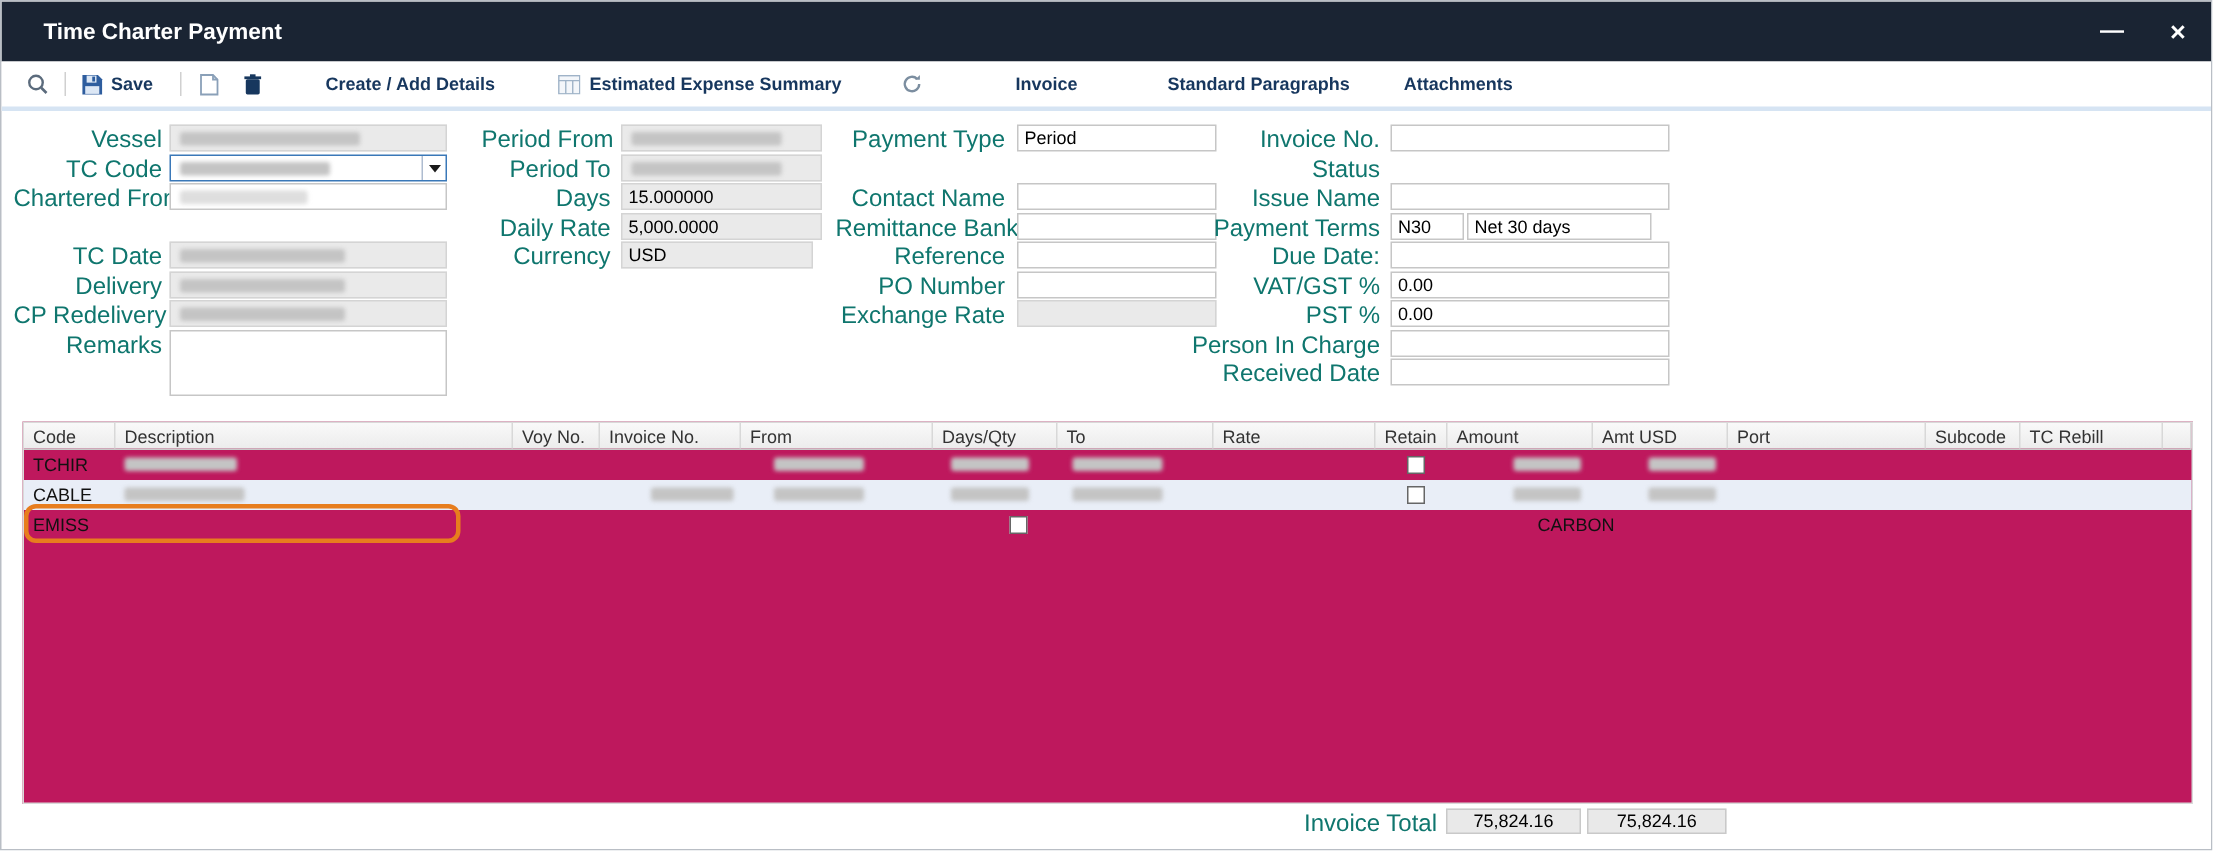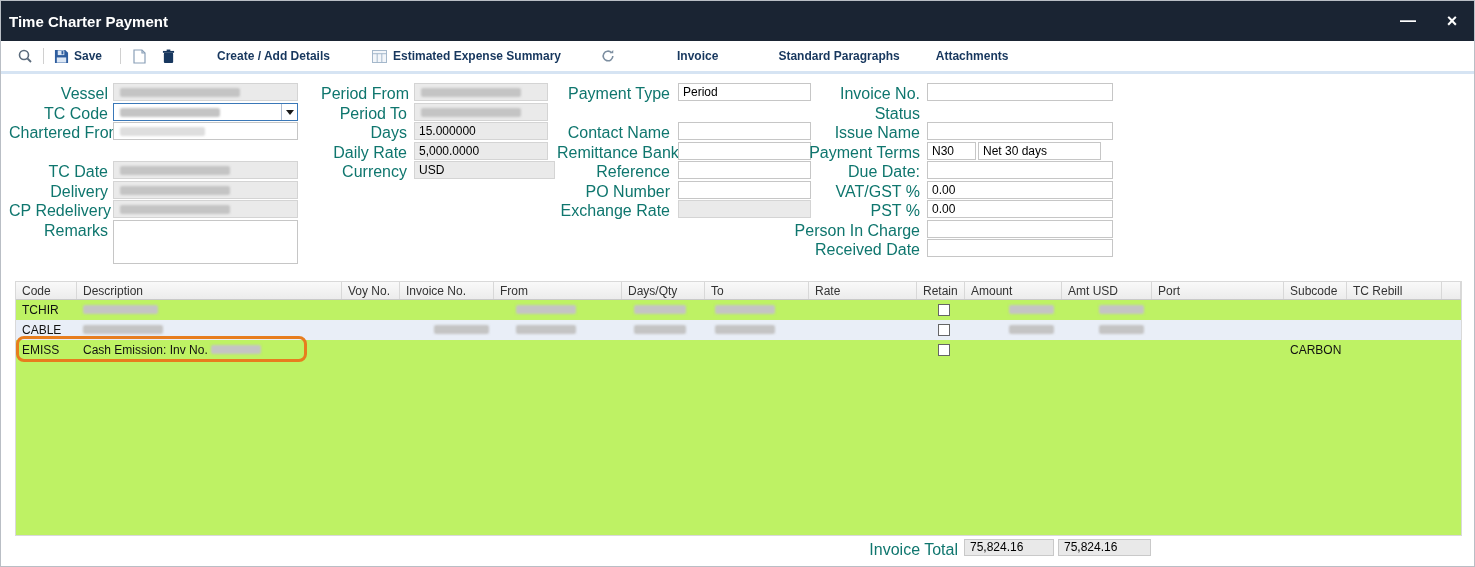--- a/index.html
+++ b/index.html
@@ -1,21 +1,21 @@
 <!DOCTYPE html>
 <html><head>
 <meta charset="utf-8">
 <style>
   * { margin:0; padding:0; box-sizing:border-box; }
   html,body { width:1475px; height:567px; font-family:"Liberation Sans", sans-serif; background:#fff; }
   .window { position:relative; width:1475px; height:567px; background:#fff; border:1px solid #b9bec5; overflow:hidden; }
 
   
   .titlebar { position:absolute; top:0; left:0; right:0; height:40px; background:#1a2433; display:flex; align-items:center; }
-  .titlebar .title { color:#fff; font-size:15px; font-weight:bold; padding-left:8px; }
+  .titlebar .title { color:#fff; font-size:15px; font-weight:bold; padding-left:28px; }
   .win-controls { margin-left:auto; display:flex; align-items:center; height:100%; }
   .win-btn { width:44px; height:40px; color:#fff; display:flex; align-items:center; justify-content:center; font-size:16px; font-weight:bold; cursor:pointer; }
 
   
   .toolbar { position:absolute; top:40px; left:0; right:0; height:33px; background:#fff; border-bottom:3px solid #d6e4f3; display:flex; align-items:center; font-size:12px; font-weight:bold; color:#17375e; }
   .tb-item { display:flex; align-items:center; cursor:pointer; white-space:nowrap; }
   .tb-sep { width:1px; height:16px; background:#d0d0d0; }
   .tb-icon { display:flex; align-items:center; }
 
   
@@ -25,35 +25,35 @@
   .fld.num { text-align:left; }
   .fld .sm { position:absolute; top:4px; left:6px; }
   .sm { display:inline-block; background:#c4c4c4; border-radius:2px; filter:blur(1.3px); height:9px; }
   .sm.light { background:#dedede; }
   .combo { border-color:#3a78b8; padding-right:18px; }
   .combo-arrow { position:absolute; right:0; top:0; width:16px; height:16px; border-left:1px solid #aebcd0; display:flex; align-items:center; justify-content:center; }
   .combo-arrow::after { content:""; width:0; height:0; border-left:4px solid transparent; border-right:4px solid transparent; border-top:5px solid #1a1a1a; }
   .remarks-box { position:absolute; border:1px solid #c6c6c6; background:#fff; }
 
   
-  .grid { position:absolute; left:14px; top:280px; width:1447px; height:255px; border:1px solid #d9d9d9; background:#bef264; }
+  .grid { position:absolute; left:14px; top:280px; width:1447px; height:255px; border:1px solid #d9d9d9; background:#be185d; }
   .thead { position:absolute; top:0; left:0; right:0; height:18px; display:flex; background:linear-gradient(#f9f9f9,#ececec); border-bottom:1px solid #c9c9c9; font-size:12px; color:#333; }
   .th { padding:2px 0 0 6px; border-right:1px solid #d8d8d8; overflow:hidden; white-space:nowrap; }
   .trow { position:absolute; left:0; right:0; height:20px; display:flex; font-size:12px; color:#111; }
   .trow.alt { background:#e9eef7; }
   .td { padding:3px 0 0 6px; position:relative; overflow:hidden; white-space:nowrap; height:20px; }
   .td.num { text-align:right; padding-right:8px; }
   .td .sm { margin-top:2px; }
   .c0{flex:0 0 61px}.c1{flex:0 0 265px}.c2{flex:0 0 58px}.c3{flex:0 0 94px}.c4{flex:0 0 128px}.c5{flex:0 0 83px}.c6{flex:0 0 104px}.c7{flex:0 0 108px}.c8{flex:0 0 48px}.c9{flex:0 0 97px}.c10{flex:0 0 90px}.c11{flex:0 0 132px}.c12{flex:0 0 63px}.c13{flex:0 0 95px}.cf{flex:1 1 auto}
   .cb { width:12px; height:12px; border:1px solid #666; background:#fff; margin:1px auto 0 auto; display:block; cursor:pointer; }
 
   .highlight { position:absolute; left:15px; top:335px; width:291px; height:26px; border:3px solid #e77d1e; border-radius:8px; pointer-events:none; }
 
   
-  .ftr-fld { position:absolute; height:17px; background:#e9e9e9; border:1px solid #c9c9c9; font-size:12px; line-height:15px; text-align:left; padding:0 5px; color:#000; }
+  .ftr-fld { position:absolute; height:17px; background:#e9e9e9; border:1px solid #c9c9c9; font-size:12px; line-height:15px; text-align:center; padding:0 5px; color:#000; }
 </style>
 </head>
 <body>
 
 <div class="window">
 
   <div class="titlebar">
     <div class="title">Time Charter Payment</div>
     <div class="win-controls">
       <div class="win-btn">—</div>
@@ -161,21 +161,21 @@
   <div class="lbl" style="left:320px;top:162px;width:86px;">Currency</div>
 
   <div class="fld gray" style="left:413px;top:82px;width:134px;">
       <span class="sm" style="width:100px;"></span>
     </div>
   <div class="fld gray" style="left:413px;top:102px;width:134px;">
       <span class="sm" style="width:100px;"></span>
     </div>
   <div class="fld gray num" style="left:413px;top:121px;width:134px;">15.000000</div>
   <div class="fld gray num" style="left:413px;top:141px;width:134px;">5,000.0000</div>
-  <div class="fld gray" style="left:413px;top:160px;width:141px;">USD</div>
+  <div class="fld gray" style="left:413px;top:160px;width:128px;">USD</div>
 
   <div class="lbl" style="left:556px;top:84px;width:113px;">Payment Type</div>
   <div class="lbl" style="left:556px;top:123px;width:113px;">Contact Name</div>
   <div class="lbl" style="left:556px;top:143px;width:113px;">Remittance Bank</div>
   <div class="lbl" style="left:556px;top:162px;width:113px;">Reference</div>
   <div class="lbl" style="left:556px;top:182px;width:113px;">PO Number</div>
   <div class="lbl" style="left:556px;top:201px;width:113px;">Exchange Rate</div>
 
   <div class="fld" style="left:677px;top:82px;width:133px;">Period</div>
   <div class="fld" style="left:677px;top:121px;width:133px;"></div>
@@ -258,21 +258,20 @@
       <div class="td c9 num"><span class="sm" style="width:45px;"></span></div>
       <div class="td c10 num"><span class="sm" style="width:45px;"></span></div>
       <div class="td c11"></div>
       <div class="td c12"></div>
       <div class="td c13"></div>
       <div class="td cf"></div>
     </div>
 
     <div class="trow" style="top:58px;">
       <div class="td c0">EMISS</div>
-      <div class="td c1"><span>Cash Emission: Inv No.</span> <span class="sm" style="width:50px;"></span></div>
       <div class="td c2"></div>
       <div class="td c3"></div>
       <div class="td c4"></div>
       <div class="td c5"></div>
       <div class="td c6"></div>
       <div class="td c7"></div>
       <div class="td c8">
           <span class="cb"></span>
         </div>
       <div class="td c9 num"></div>

